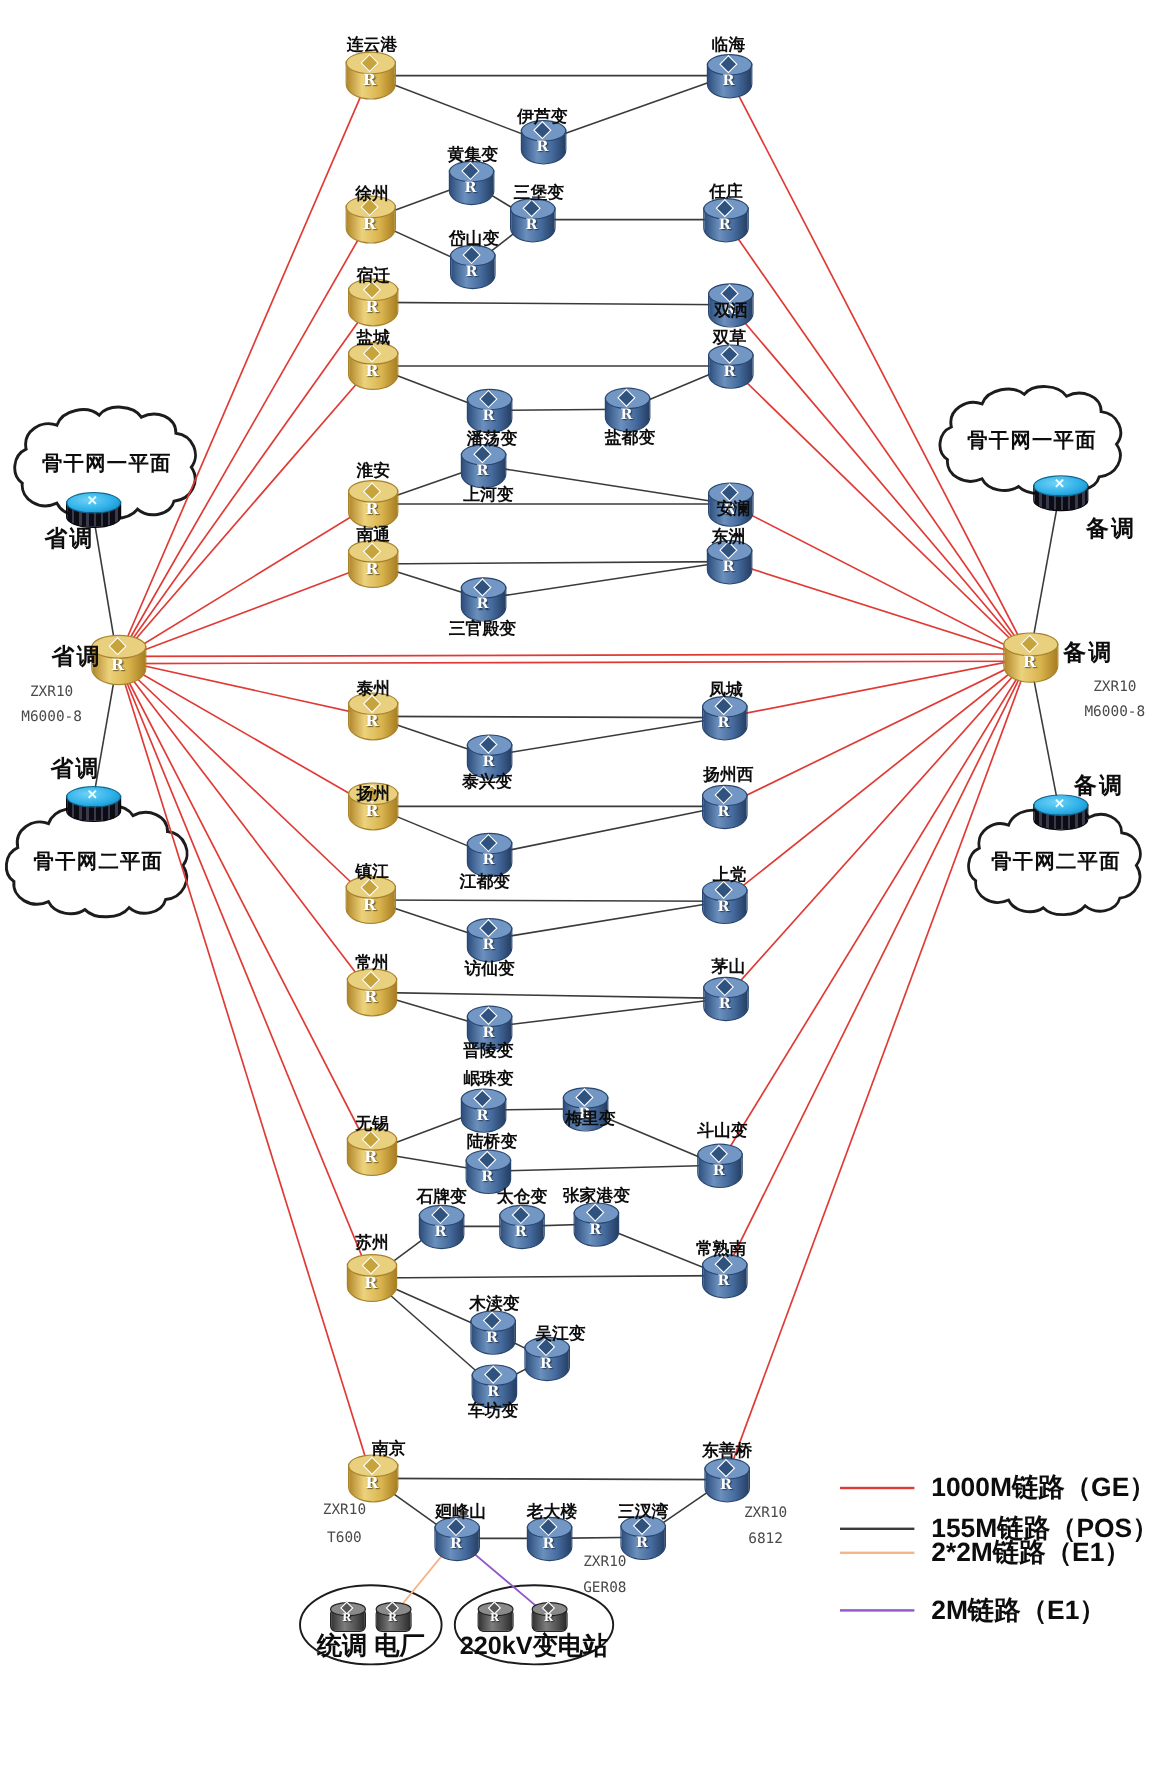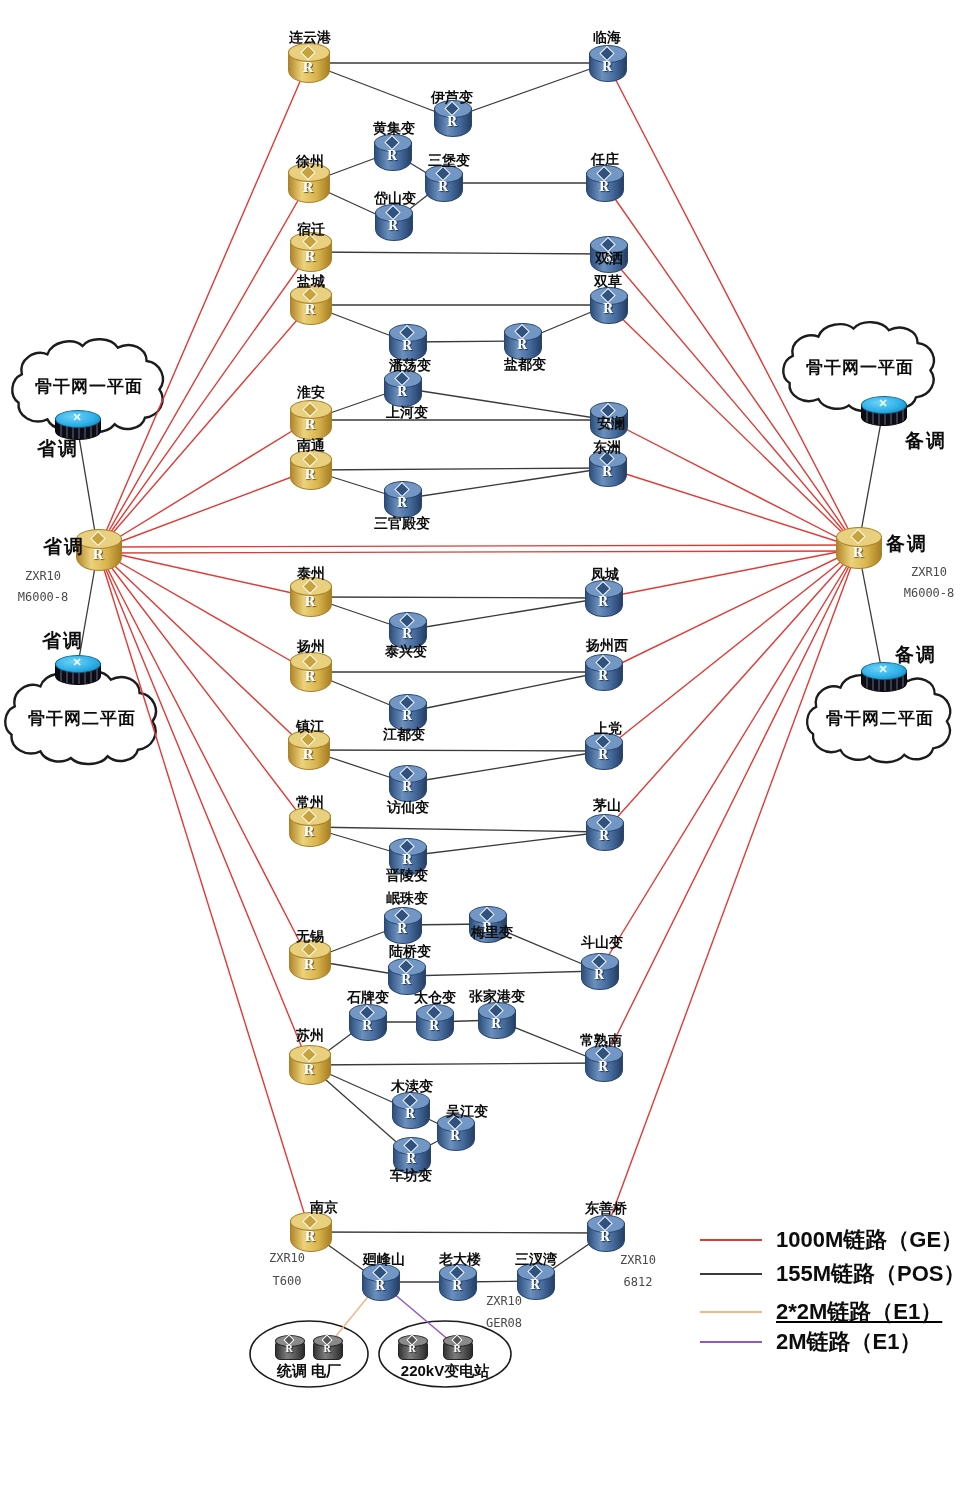--- a/index.html
+++ b/index.html
@@ -44,21 +44,21 @@
   .n-switch{width:46px;height:30px;}
   .n-switch .cyl-body{top:8px;width:44px;height:20px;border-radius:0 0 22px 22px/0 0 9px 9px;
       background:repeating-linear-gradient(90deg,#0c0c14 0 4px,#3a3a4c 4px 6px);border-color:#05050a;}
   .n-switch .cyl-top{width:44px;height:16px;background:radial-gradient(ellipse at 40% 35%,#6fd2f5,#2fb0e9 55%,#0f7fb4);border:1px solid #0e6a94;}
   .n-switch .xg{position:absolute;left:0;right:0;top:1px;text-align:center;color:#eaffff;font-weight:bold;font-size:11px;}
   
   .nlabel{position:absolute;z-index:4;transform:translate(-50%,-50%);white-space:nowrap;
       font-weight:bold;font-size:14px;color:#0d0d0d;}
   .biglabel{font-size:19px;letter-spacing:2px;}
   .cloudlabel{font-size:17px;letter-spacing:1px;}
-  .grouplabel{font-size:15px;}
+  .grouplabel{font-size:21px;}
   .anno{position:absolute;z-index:4;transform:translate(-50%,-50%);white-space:nowrap;
       font-family:"DejaVu Sans Mono",monospace;font-size:12px;color:#4a4a4a;}
   
   #legend{position:absolute;z-index:4;}
   .legend-row{position:absolute;display:flex;align-items:center;}
   .legend-line{width:62px;height:0;border-top-style:solid;border-top-width:2px;margin-right:14px;}
   .legend-text{font-weight:bold;font-size:22px;color:#0d0d0d;white-space:nowrap;}
 </style>
 </head>
 <body>
@@ -256,21 +256,21 @@
       <div class="dm"></div>
       <div class="rr">R</div>
     </div>
     <div class="nlabel" style="left: 311px; top: 574px;">泰州</div>
     <div class="node n-gold" style="left: 289px; top: 652px;">
       <div class="cyl-body"></div>
       <div class="cyl-top"></div>
       <div class="dm"></div>
       <div class="rr">R</div>
     </div>
-    <div class="nlabel" style="left: 311px; top: 647px;">扬州</div>
+    <div class="nlabel" style="left: 311px; top: 662px;">扬州</div>
     <div class="node n-gold" style="left: 287px; top: 730px;">
       <div class="cyl-body"></div>
       <div class="cyl-top"></div>
       <div class="dm"></div>
       <div class="rr">R</div>
     </div>
     <div class="nlabel" style="left: 310px; top: 727px;">镇江</div>
     <div class="node n-gold" style="left: 288px; top: 807px;">
       <div class="cyl-body"></div>
       <div class="cyl-top"></div>
@@ -594,21 +594,21 @@
     <div class="anno" style="left: 504px; top: 1323px;">GER08</div>
     <div id="legend" style="left: 700px; top: 1222px; width: 270px; height: 140px;">
       <div class="legend-row" style="left: 0px; top: 3px;">
         <div class="legend-line" style="border-top-color: rgb(224, 58, 53);"></div>
         <div class="legend-text">1000M链路（GE）</div>
       </div>
       <div class="legend-row" style="left: 0px; top: 37px;">
         <div class="legend-line" style="border-top-color: rgb(58, 58, 58);"></div>
         <div class="legend-text">155M链路（POS）</div>
       </div>
-      <div class="legend-row" style="left: 0px; top: 75px; text-decoration: underline;">
+      <div class="legend-row" style="left: 0px; top: 57px;">
         <div class="legend-line" style="border-top-color: rgb(246, 181, 136);"></div>
         <div class="legend-text">2*2M链路（E1）</div>
       </div>
       <div class="legend-row" style="left: 0px; top: 105px;">
         <div class="legend-line" style="border-top-color: rgb(145, 87, 200);"></div>
         <div class="legend-text">2M链路（E1）</div>
       </div>
     </div>
   </div>
 

